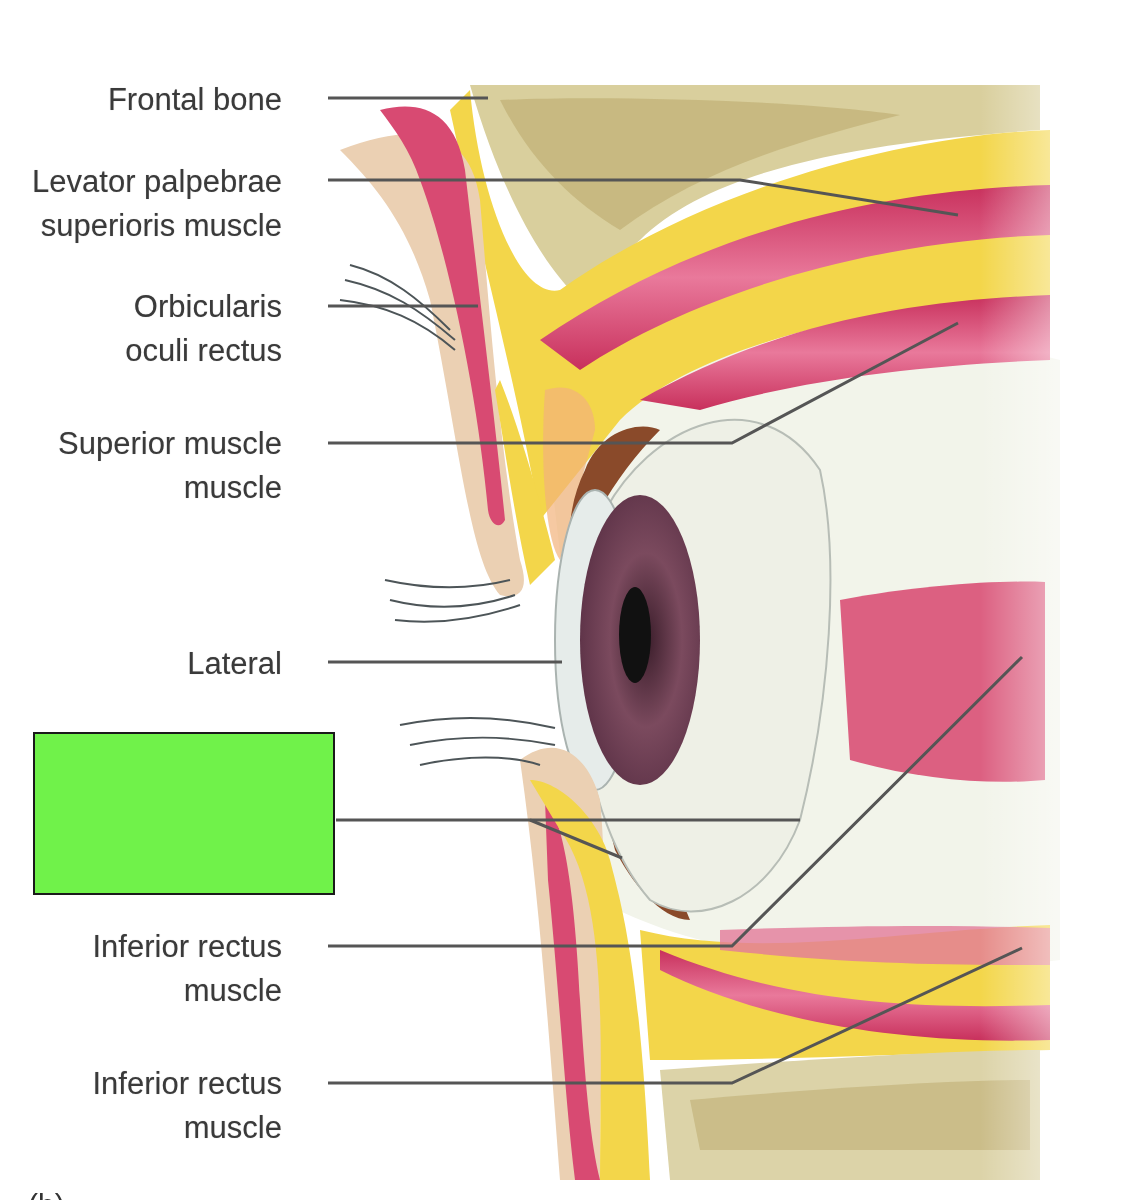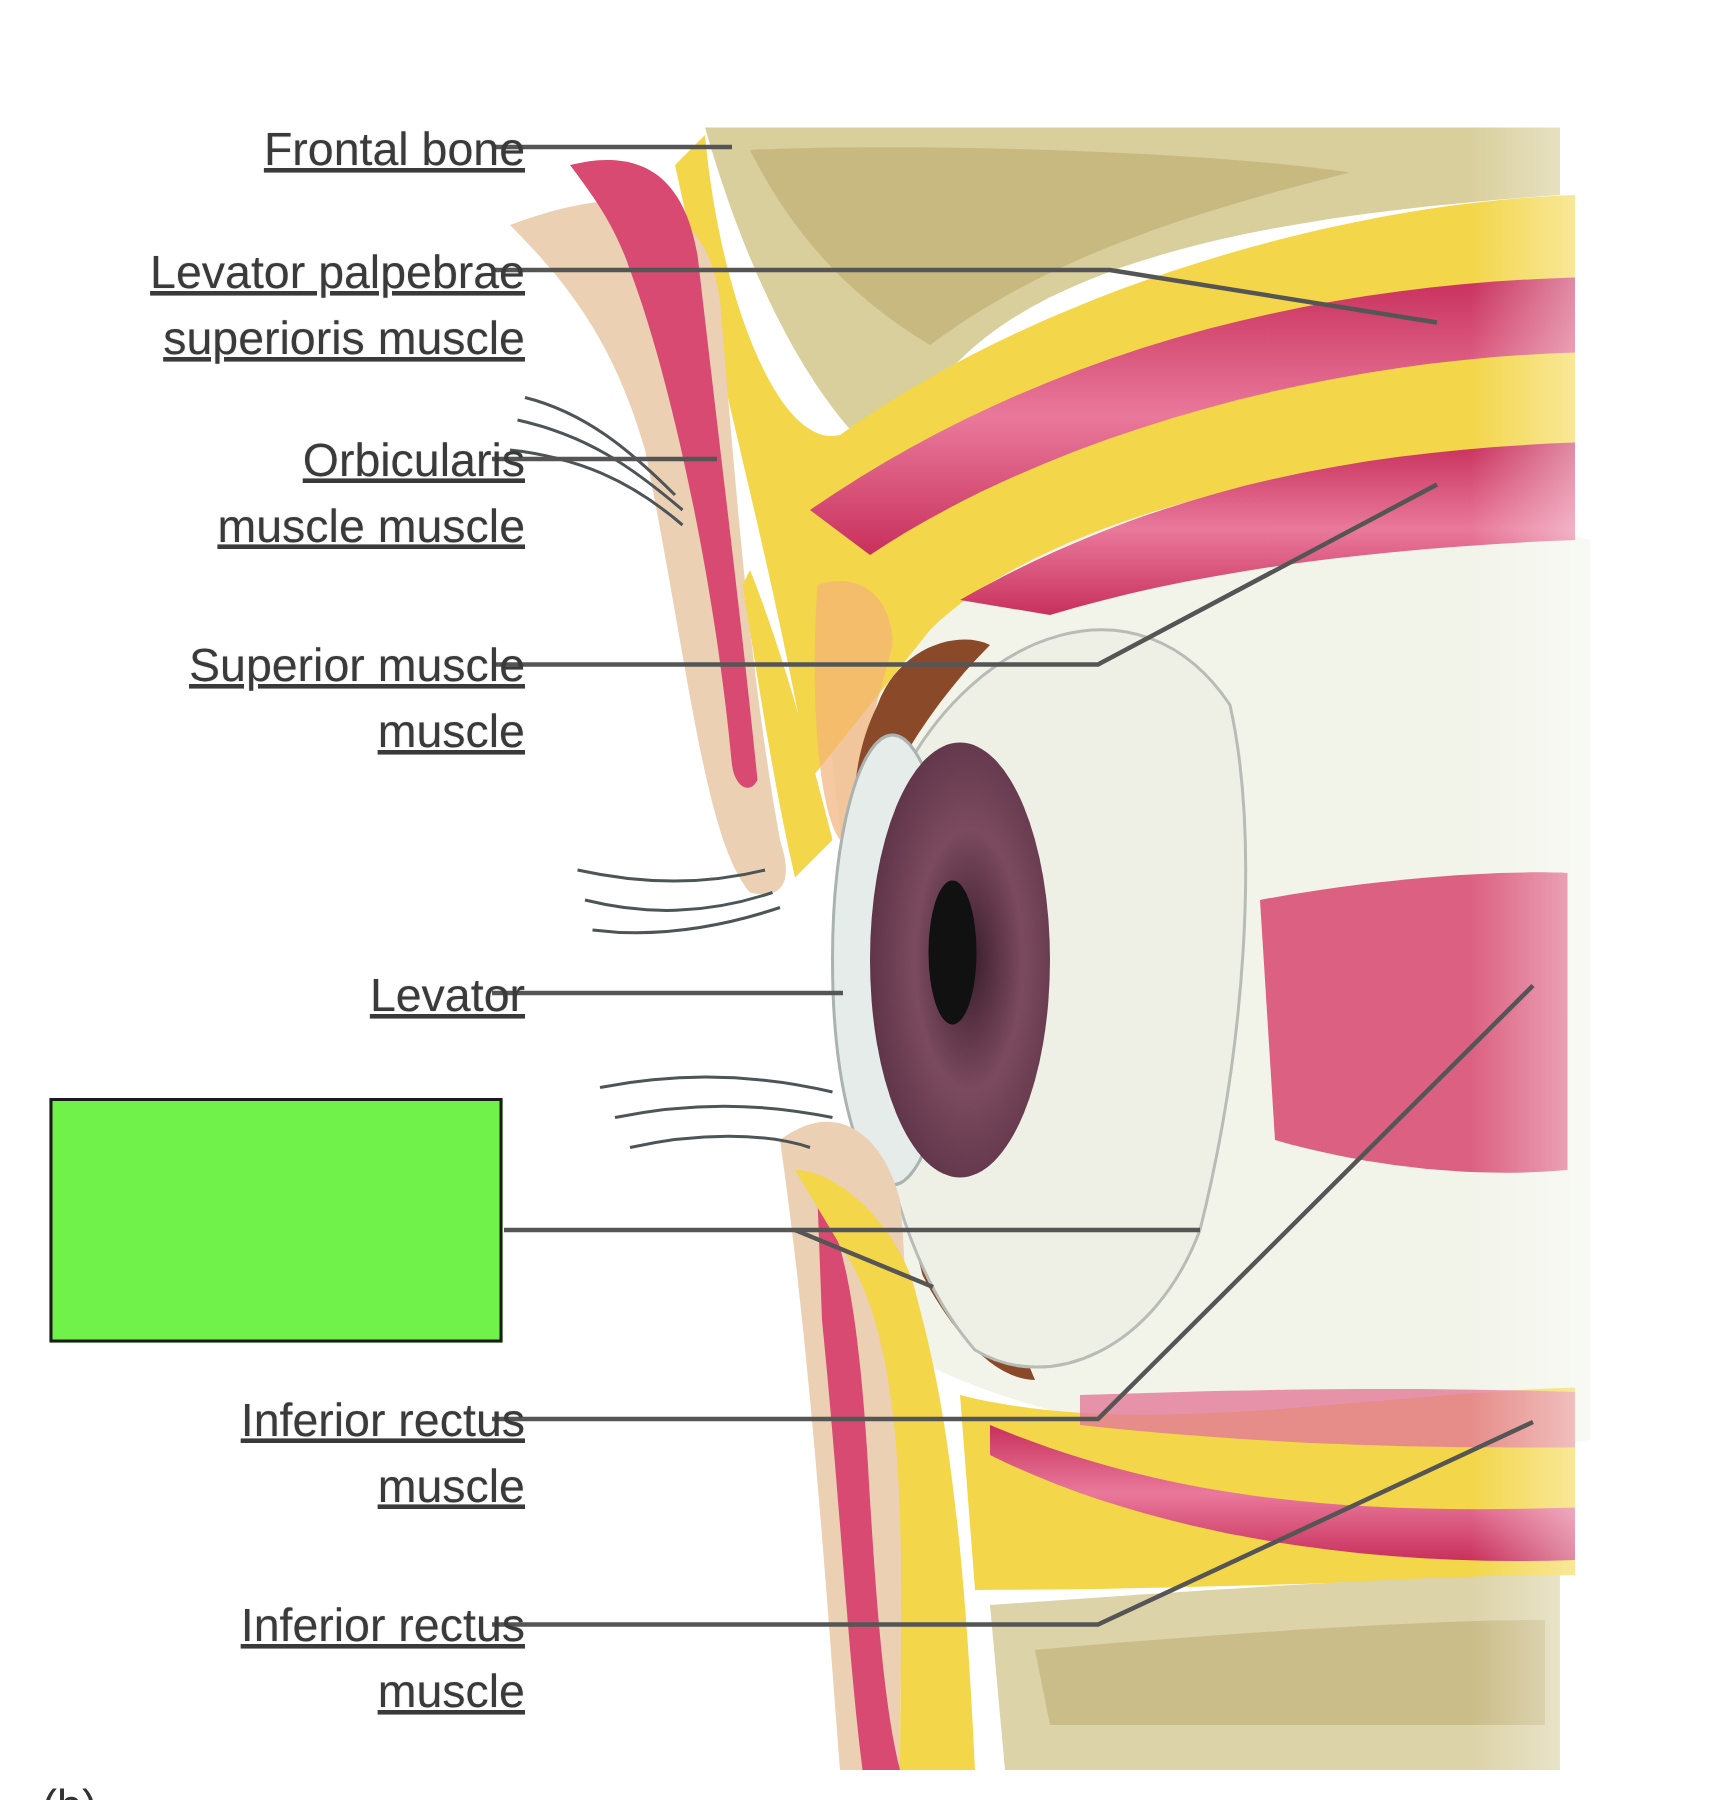--- a/index.html
+++ b/index.html
@@ -1,21 +1,21 @@
 <!DOCTYPE html>
 <html><head>
 <meta charset="utf-8">
 <style>
   html, body { margin: 0; padding: 0; background: #ffffff; }
   body { width: 1142px; height: 1200px; position: relative; overflow: hidden;
          font-family: "Liberation Sans", sans-serif; }
   #art { position: absolute; left: 0; top: 0; }
-  .label { position: absolute; right: 792px; text-align: right; color: #3a3a3a;
+  .label { position: absolute; right: 860px; text-align: right; color: #3a3a3a;
            font-size: 31px; line-height: 44px; white-space: pre-line;
-           text-shadow: 0 0 1px rgba(0,0,0,0.25); text-decoration: underline; }
+           text-shadow: 0 0 1px rgba(0,0,0,0.25); }
   #answer-box { position: absolute; left: 33px; top: 732px; width: 302px; height: 163px;
                 border: 2px solid #1a1a1a; box-sizing: border-box; }
   #part-letter { position: absolute; left: 28px; top: 1188px; font-size: 30px; color: #333; }
 </style>
 </head>
 <body>
 
 <svg id="art" width="1142" height="1200" viewBox="0 0 1142 1200">
   <defs>
     <radialGradient id="irisG" cx="0.55" cy="0.5" r="0.6">
@@ -125,23 +125,23 @@
     <line x1="530" y1="820" x2="622" y2="858"></line>
     <polyline points="328,946 732,946 1022,657"></polyline>
     <polyline points="328,1083 732,1083 1022,948"></polyline>
   </g>
 </svg>
 
 <div class="label" style="top:78px">Frontal bone</div>
 <div class="label" style="top:160px">Levator palpebrae
 superioris muscle</div>
 <div class="label" style="top:285px">Orbicularis
-muscle muscle</div>
+oculi rectus</div>
 <div class="label" style="top:422px">Superior muscle
 muscle</div>
-<div class="label" style="top:642px">Levator</div>
+<div class="label" style="top:642px">Lateral</div>
 <div class="label" style="top:925px">Inferior rectus
 muscle</div>
 <div class="label" style="top:1062px">Inferior rectus
 muscle</div>
 
 <div id="answer-box" style="background: rgb(112, 242, 74); border-color: rgb(26, 26, 26);"></div>
 <div id="part-letter">(b)</div>
 
 </body></html>

